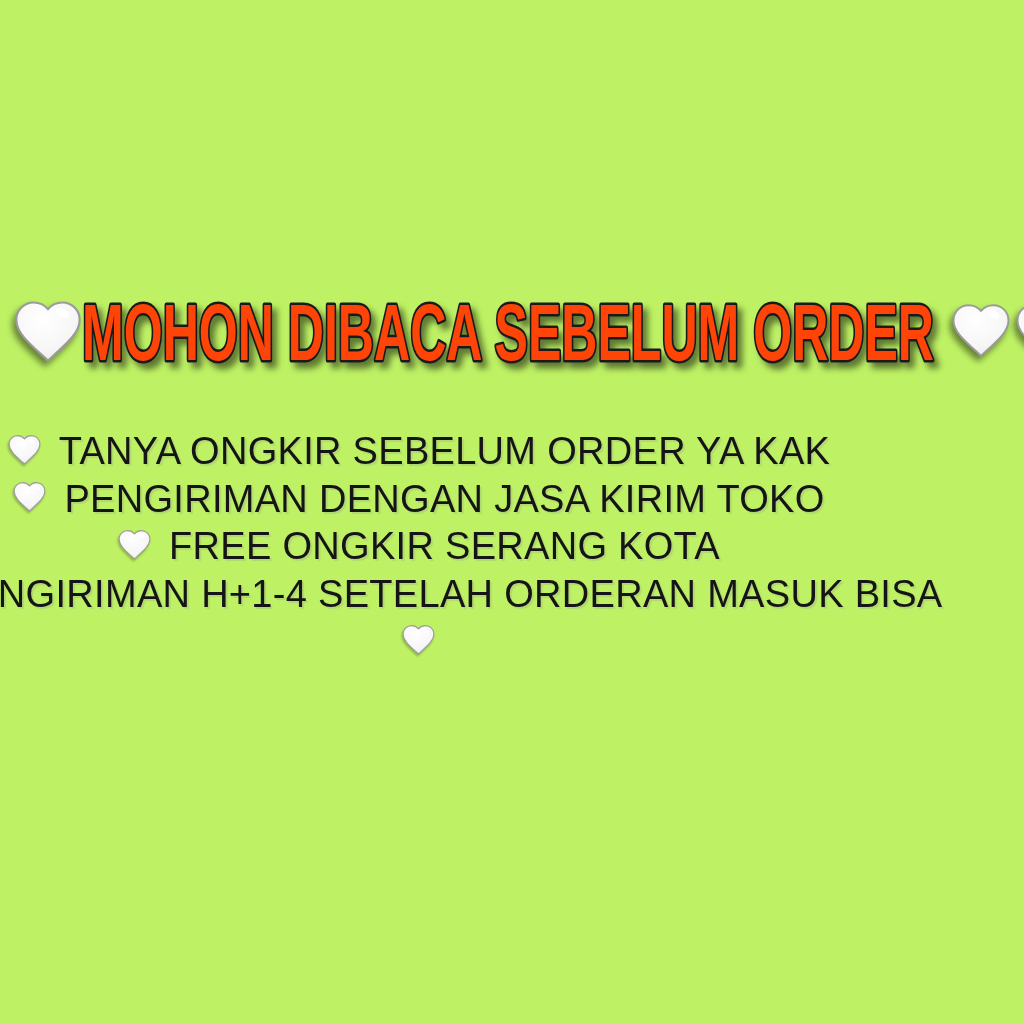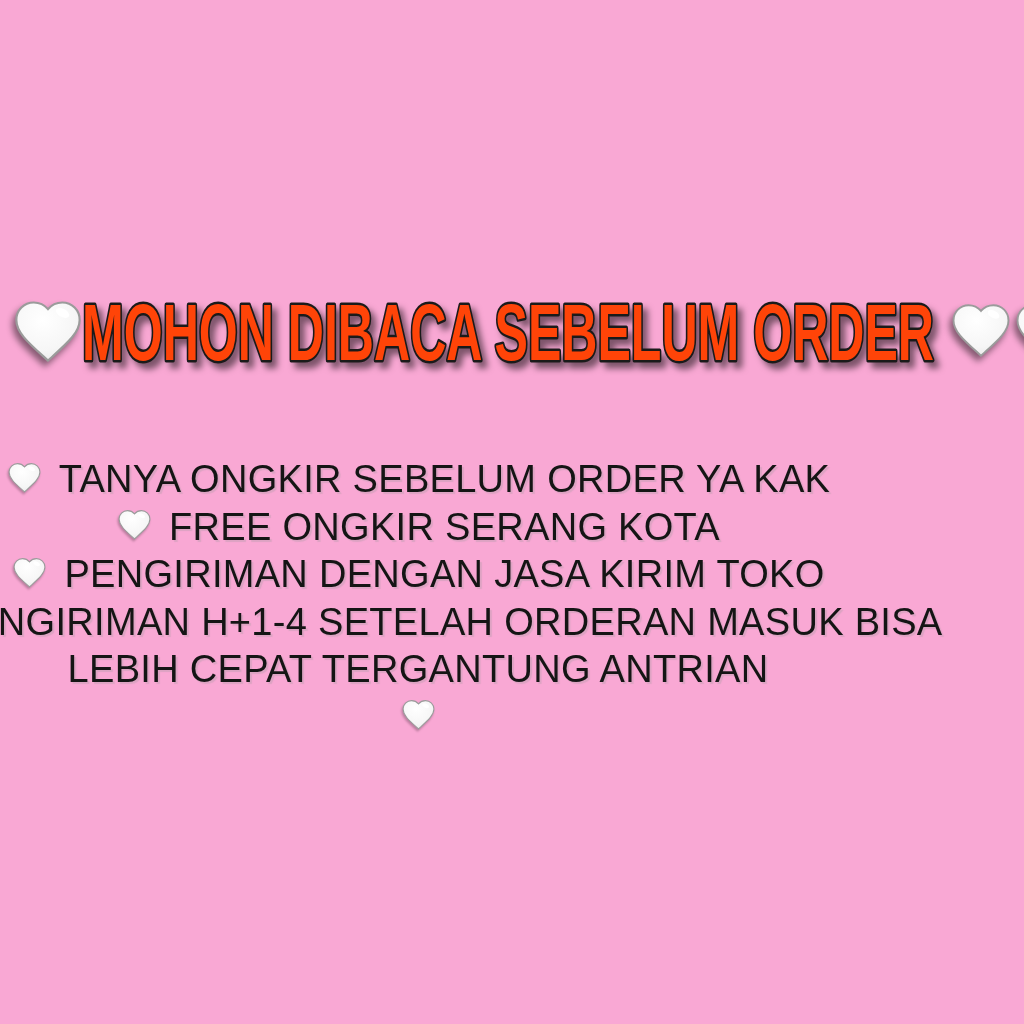--- a/index.html
+++ b/index.html
@@ -1,20 +1,20 @@
 <!DOCTYPE html>
 <html><head>
 <meta charset="utf-8">
 <style>
   html, body { margin: 0; padding: 0; background: #ffffff; }
   .canvas {
     position: relative;
     width: 1024px;
     height: 1024px;
-    background: #f9a8d4;
+    background: #bef264;
     overflow: hidden;
     font-family: "Liberation Sans", sans-serif;
   }
 
   
   .title-row {
     position: absolute;
     top: 283px;
     left: 0;
     width: 1024px;
@@ -41,21 +41,21 @@
     position: absolute;
     filter: drop-shadow(-3px 5px 3px rgba(0,0,0,0.45));
   }
   .heart-lg.left   { left: 10px;  top: 10px;  width: 76px; height: 76px; }
   .heart-lg.right  { left: 948px; top: 14px;  width: 66px; height: 66px; }
   .heart-lg.partial{ left: 1012px; top: 14px; width: 66px; height: 66px; }
 
   
   .notes {
     position: absolute;
-    top: 456px;
+    top: 428px;
     left: 0;
     width: 836px;
   }
   .note-line {
     height: 47.5px;
     display: flex;
     align-items: center;
     justify-content: center;
     gap: 16px;
   }
@@ -119,41 +119,37 @@
       <svg class="heart heart-sm" viewBox="0 0 24 24">
           <use href="#heartShape"></use>
         </svg>
       <span class="note-text">TANYA ONGKIR SEBELUM ORDER YA KAK</span>
     </div>
 
     <div class="note-line">
       <svg class="heart heart-sm" viewBox="0 0 24 24">
           <use href="#heartShape"></use>
         </svg>
-      <span class="note-text">FREE ONGKIR SERANG KOTA</span>
+      <span class="note-text">PENGIRIMAN DENGAN JASA KIRIM TOKO</span>
     </div>
 
     <div class="note-line">
       <svg class="heart heart-sm" viewBox="0 0 24 24">
           <use href="#heartShape"></use>
         </svg>
-      <span class="note-text">PENGIRIMAN DENGAN JASA KIRIM TOKO</span>
+      <span class="note-text">FREE ONGKIR SERANG KOTA</span>
     </div>
 
     <div class="note-line">
       <svg class="heart heart-sm" viewBox="0 0 24 24">
           <use href="#heartShape"></use>
         </svg>
       <span class="note-text">PENGIRIMAN H+1-4 SETELAH ORDERAN MASUK BISA</span>
     </div>
 
-    <div class="note-line">
-
-      <span class="note-text">LEBIH CEPAT TERGANTUNG ANTRIAN</span>
-    </div>
 
     <div class="note-line">
       <svg class="heart heart-sm" viewBox="0 0 24 24">
           <use href="#heartShape"></use>
         </svg>
     </div>
 
   </div>
 </div>
 

